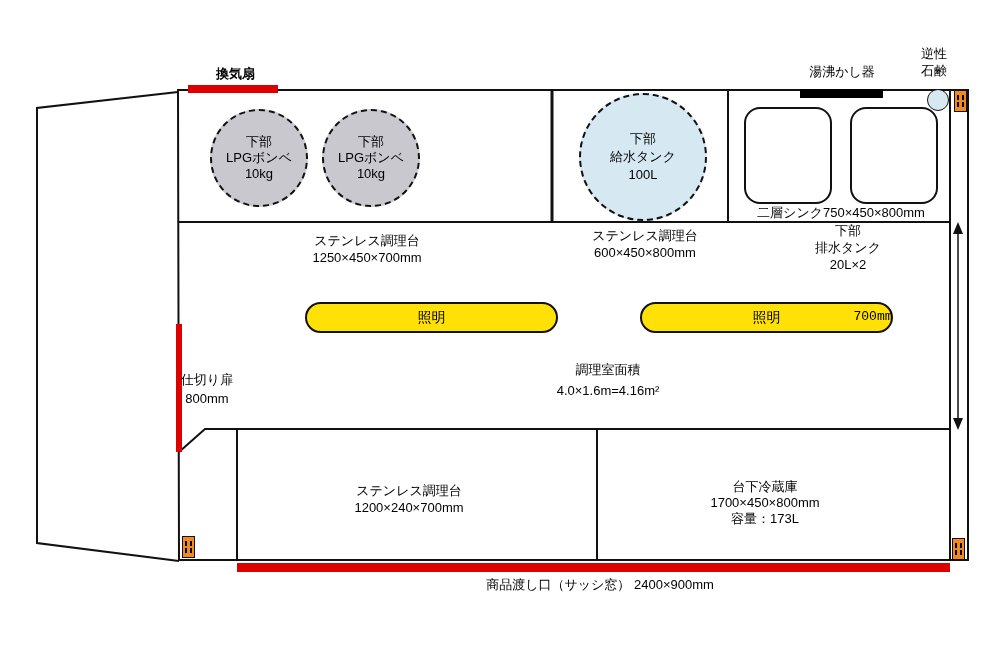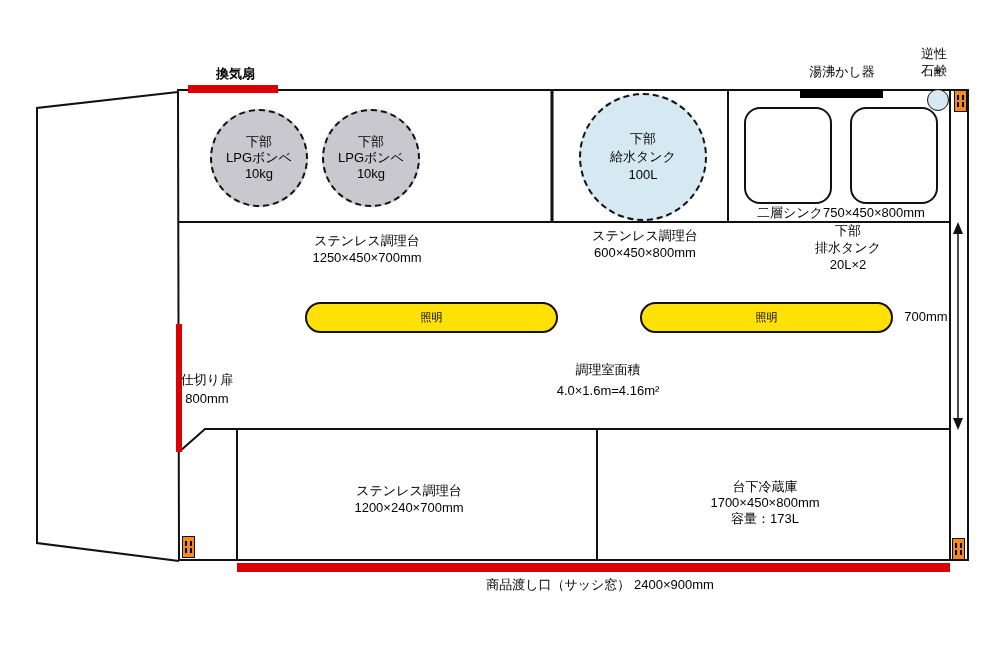--- a/index.html
+++ b/index.html
@@ -21,21 +21,21 @@
   }
   .lpg{width:98px;height:98px;background:var(--gray-tank);}
   .water{width:128px;height:128px;background:var(--blue-tank);line-height:18px;}
   .sink{
     position:absolute;width:88px;height:97px;background:#fff;
     border:2px solid #111;border-radius:16px;box-sizing:border-box;
   }
   .light-pill{
     position:absolute;width:253px;height:31px;box-sizing:border-box;
     background:var(--yellow);border:2px solid #111;border-radius:16px;
-    display:flex;align-items:center;justify-content:center;font-size:11px;
+    display:flex;align-items:center;justify-content:center;font-size:14px;
   }
   .bar{position:absolute;}
   .bar.red{background:var(--red);}
   .bar.black{background:#000;}
   .soap-circle{
     position:absolute;width:22px;height:22px;border-radius:50%;
     background:var(--blue-tank);border:1.5px solid #111;box-sizing:border-box;
   }
   .outlet{
     position:absolute;width:13px;height:22px;box-sizing:border-box;
@@ -139,21 +139,21 @@
     <div>20L×2</div>
   </div>
 
   <div class="light-pill" style="left:305px;top:302px;">
     <span>照明</span>
   </div>
   <div class="light-pill" style="left:640px;top:302px;">
     <span>照明</span>
   </div>
 
-  <div class="label nowrap" style="left:903px;top:308px;width:46px;">700mm</div>
+  <div class="label nowrap" style="left:850px;top:308px;width:46px;font-family:Liberation Mono, monospace;">700mm</div>
 
   <div class="label" style="left:508px;top:359px;width:200px;line-height:21px;">
     <div>調理室面積</div>
     <div>4.0×1.6m=4.16m²</div>
   </div>
 
   <div class="bar red" style="left:176px;top:324px;width:6px;height:128px;"></div>
   <div class="label" style="left:175px;top:370px;width:64px;line-height:19px;">
     <div>仕切り扉</div>
     <div>800mm</div>

